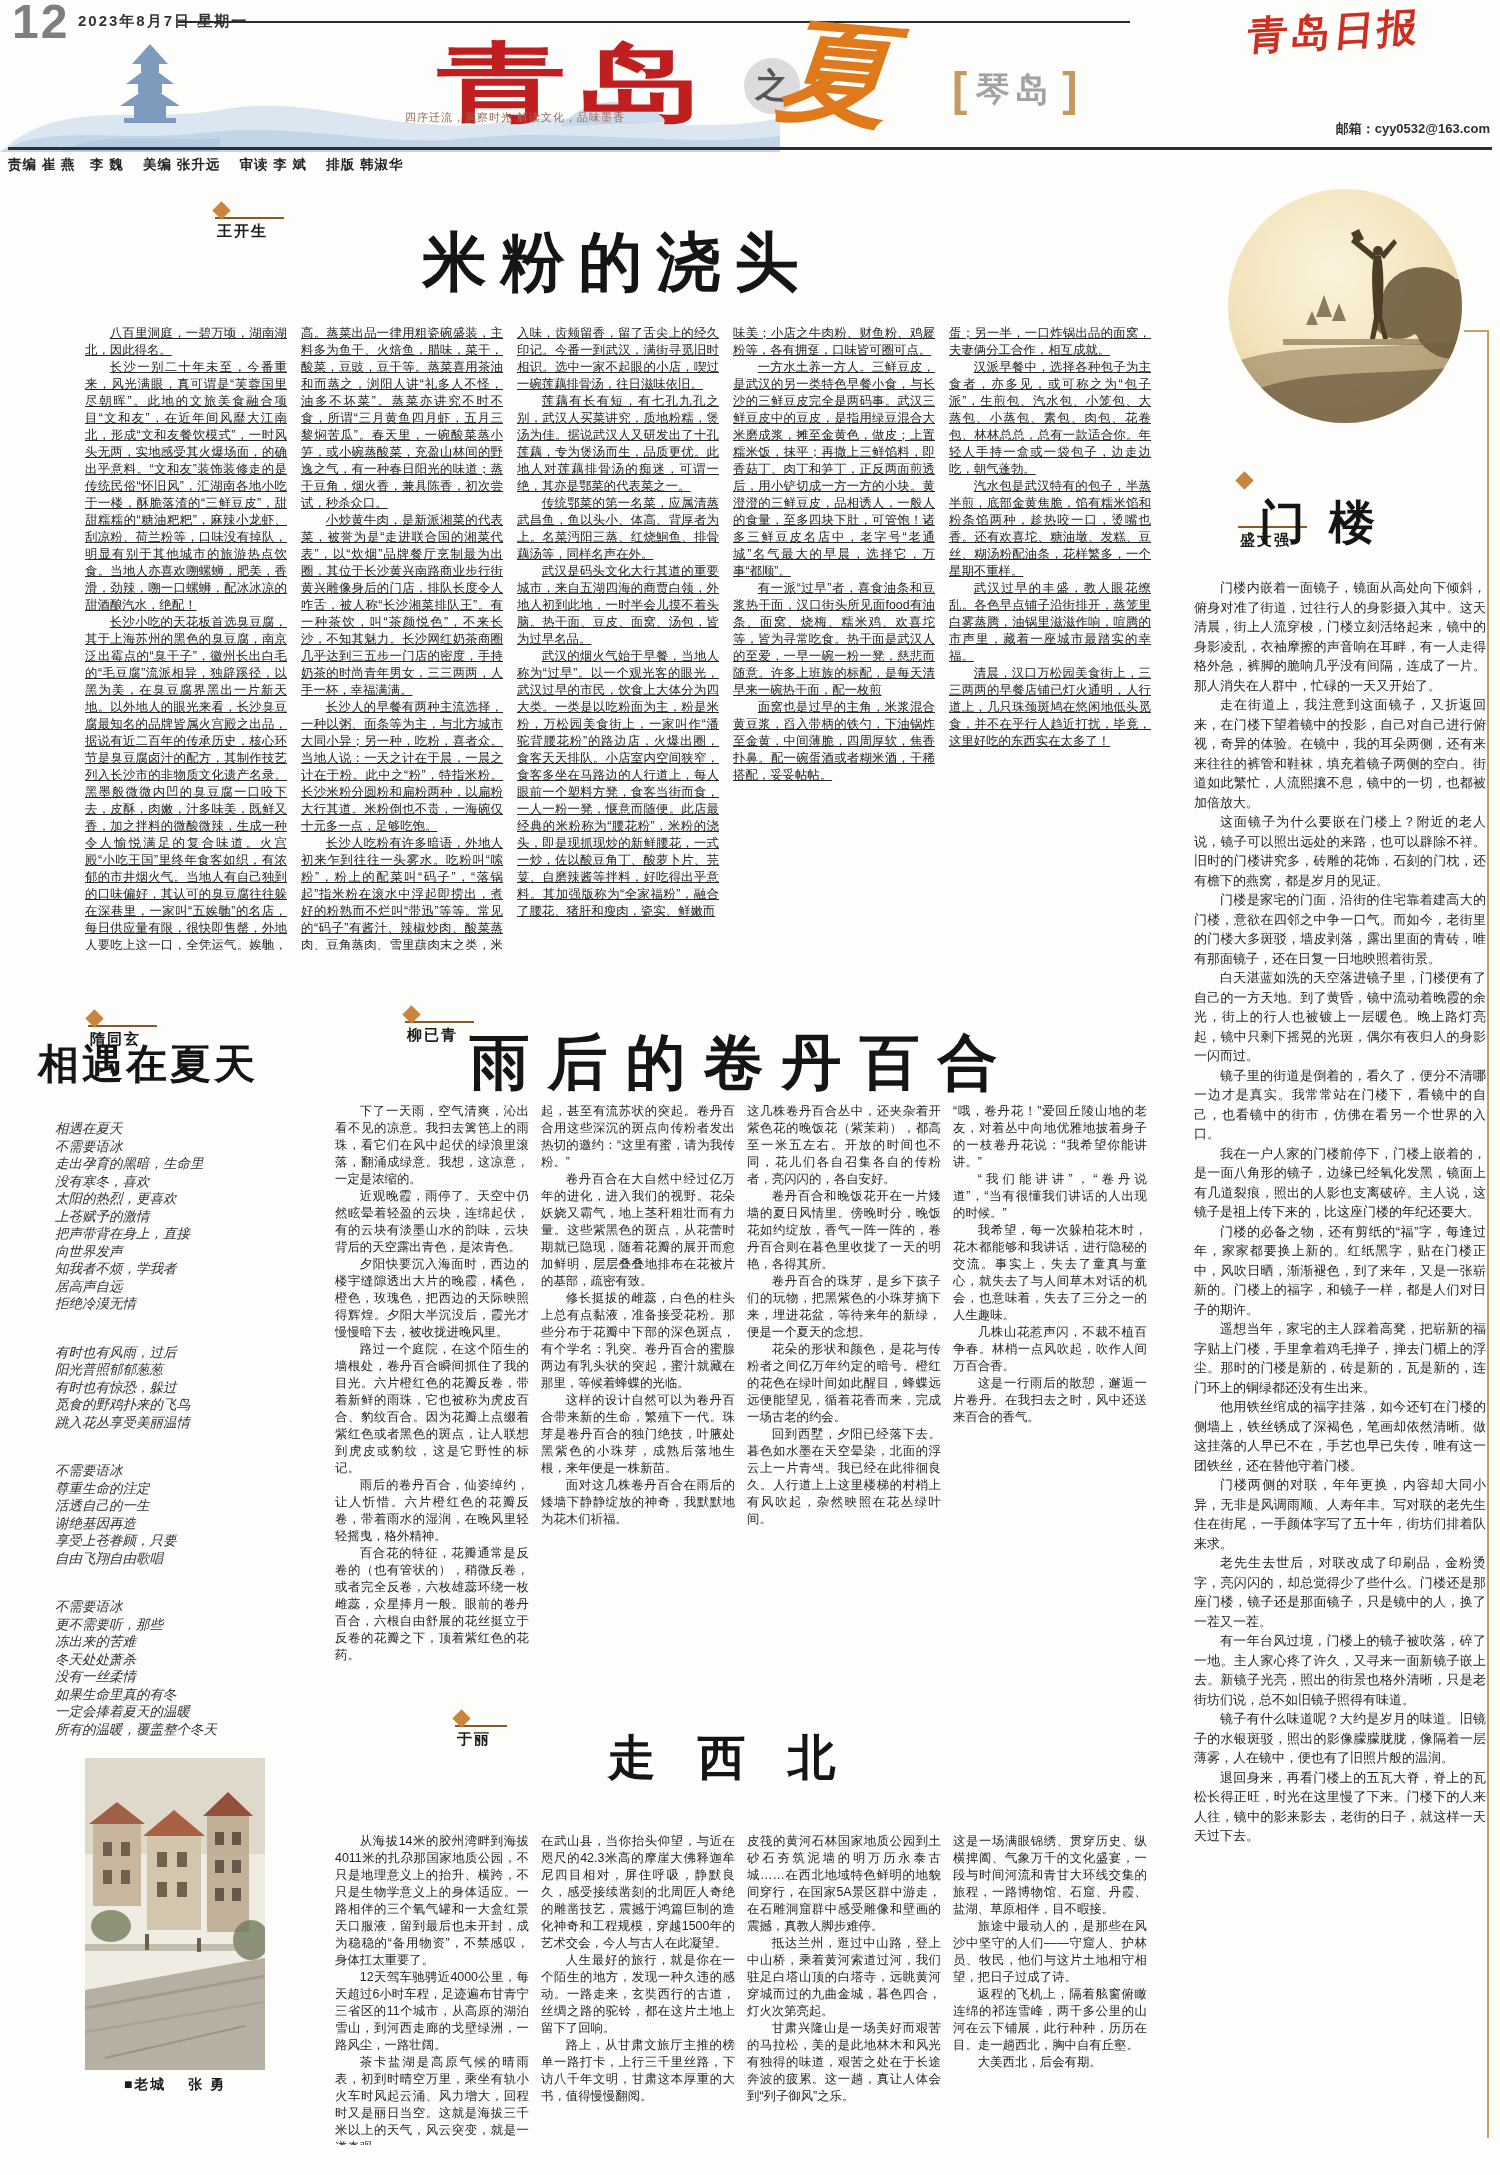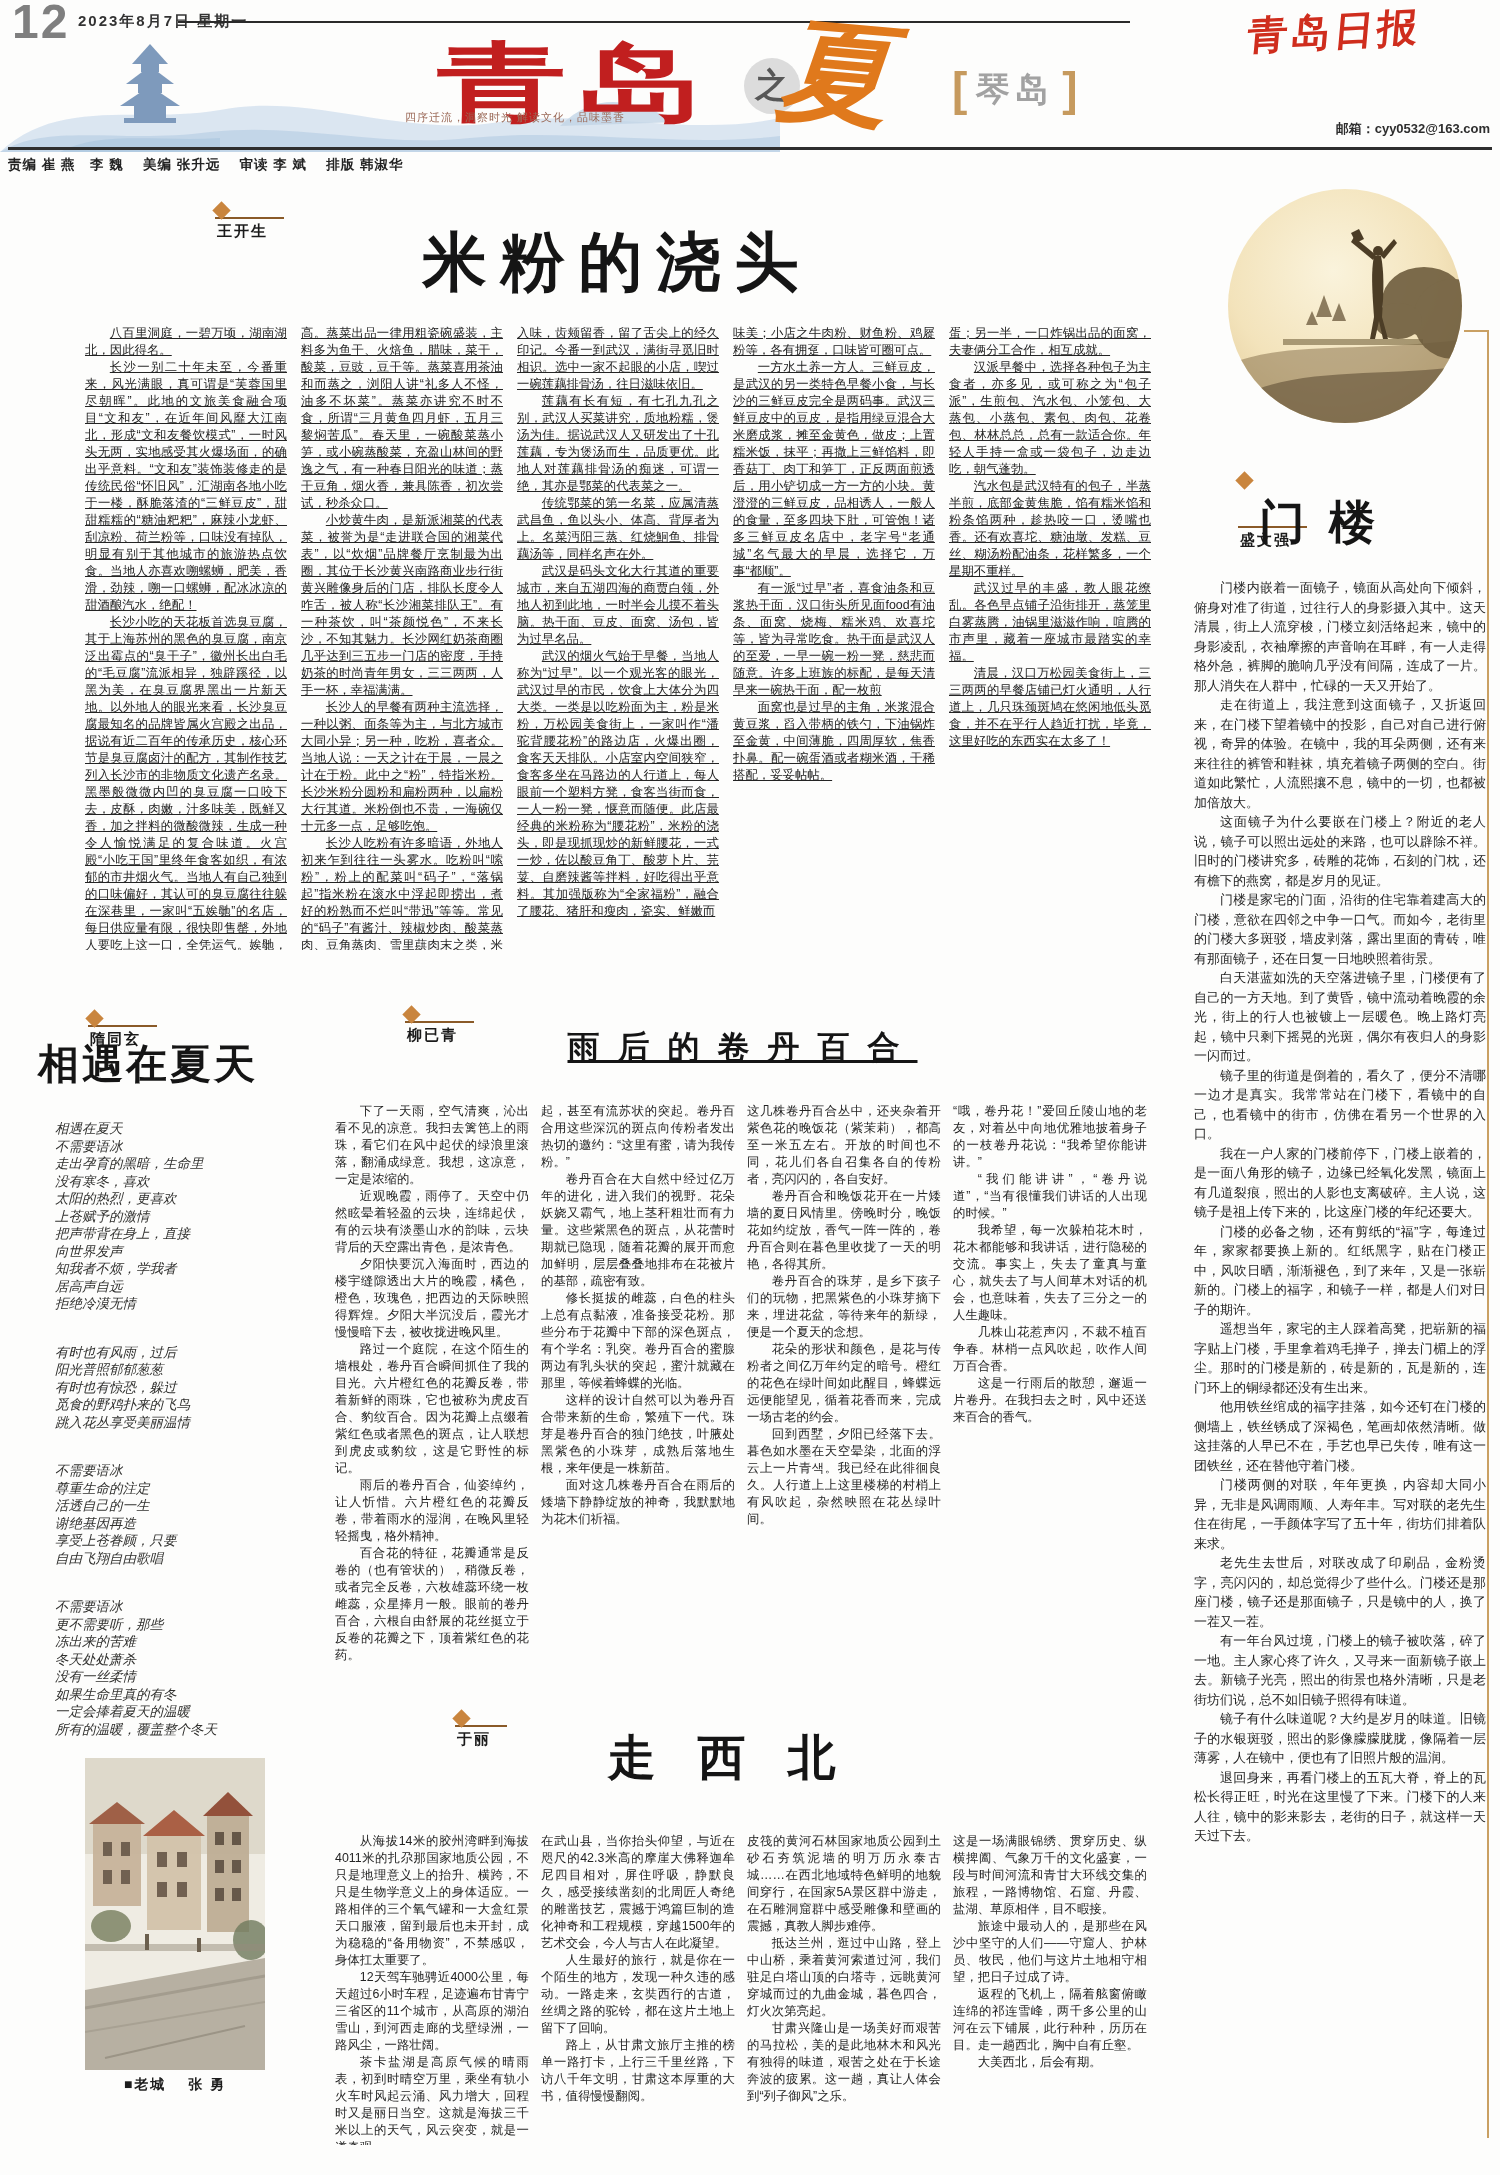--- a/index.html
+++ b/index.html
@@ -32,21 +32,21 @@
   .credits{position:absolute;left:8px;top:156px;font-size:13.5px;font-weight:bold;color:#222;letter-spacing:1px;}
   
   .marker{position:absolute;display:flex;align-items:flex-start;flex-direction:column;}
   .marker .dia{width:13px;height:13px;background:#c9853e;transform:rotate(45deg);margin:6px 6px 0 0;flex:0 0 auto;}
   .marker .nm{font-size:15px;font-weight:bold;color:#1a1a1a;border-top:2px solid #8a5a28;
               padding:3px 16px 0 2px;letter-spacing:2px;white-space:nowrap;}
   
   .btitle{position:absolute;font-family:"Liberation Serif",serif;font-weight:900;color:#151515;
           text-align:center;line-height:1.1;white-space:nowrap;}
   #main-title{left:85px;width:1065px;top:228px;font-size:64px;letter-spacing:14px;}
-  #lily-title{left:335px;width:815px;top:1030px;font-size:32px;letter-spacing:18px;text-decoration:underline;}
+  #lily-title{left:335px;width:815px;top:1030px;font-size:60px;letter-spacing:18px;}
   #nw-title{left:335px;width:815px;top:1732px;font-size:48px;letter-spacing:42px;}
   #menlou-title{left:1170px;width:318px;top:498px;font-size:46px;letter-spacing:24px;font-family:Liberation Serif, serif;}
   #poem-title{left:38px;top:1042px;font-size:41px;letter-spacing:3px;text-align:left;}
   
   .col{position:absolute;width:202px;font-size:12.4px;line-height:17px;text-align:justify;
        color:#242424;overflow:hidden;}
   .col p{margin:0;text-indent:2em;}
   .col.cont > p:first-child{text-indent:0;}
   .mcol{top:325px;height:625px;text-decoration:underline;}
   #mcol1{left:85px;}#mcol2{left:301px;}#mcol3{left:517px;}#mcol4{left:733px;}#mcol5{left:949px;}

